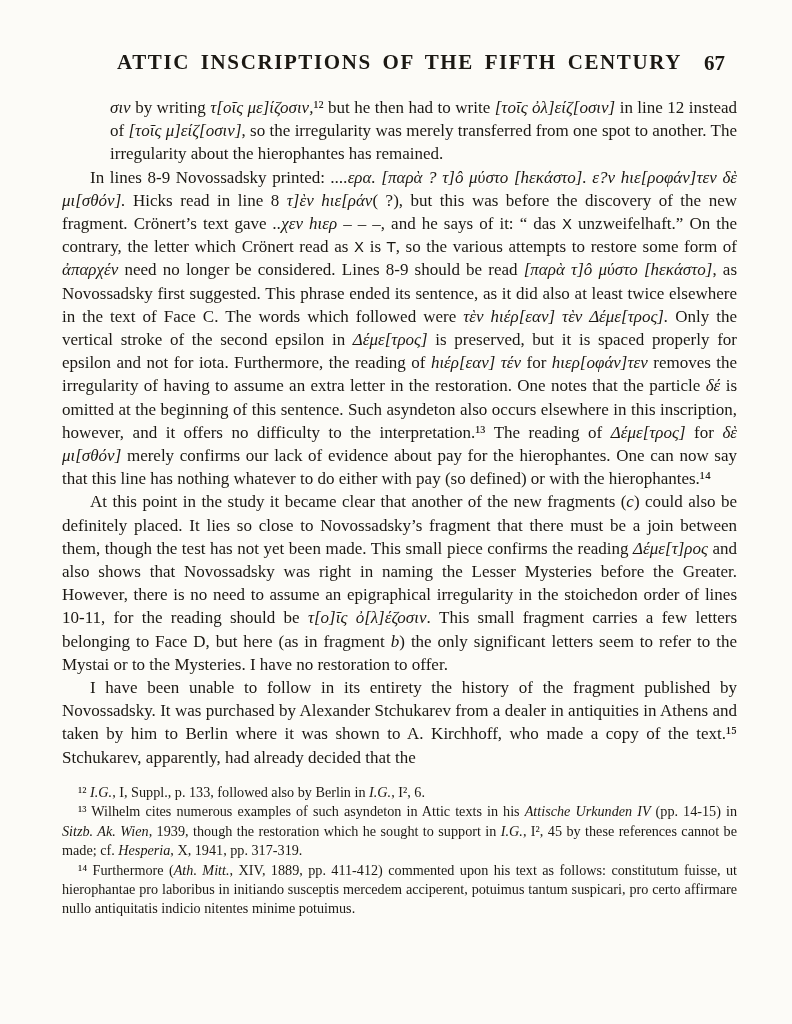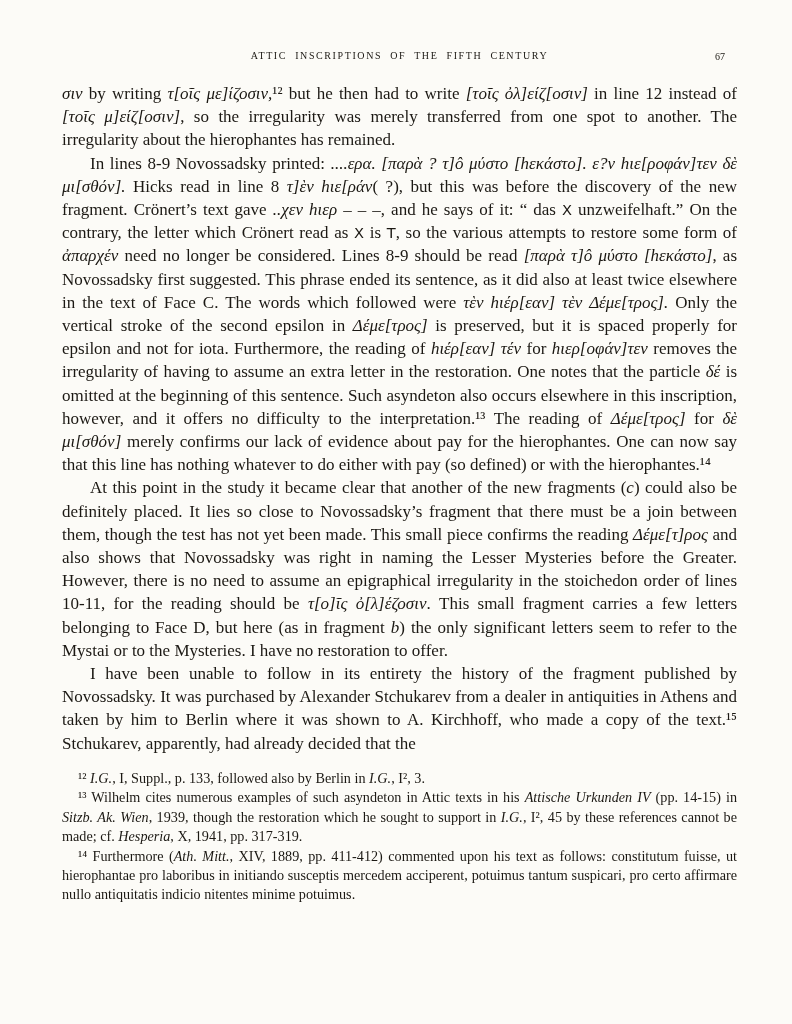--- a/index.html
+++ b/index.html
@@ -15,24 +15,25 @@
     background: #fcfbf7;
     color: #1b1813;
     font-family: "Liberation Serif", "DejaVu Serif", serif;
     box-sizing: border-box;
     padding: 50px 55px 0 62px;
     overflow: hidden;
   }
   .running-head {
     position: relative;
     text-align: center;
-    font-size: 10px;
+    font-size: 21px;
     letter-spacing: 1.6px;
     word-spacing: 4px;
     white-space: nowrap;
+    font-weight: bold;
   }
   .running-head .title {
     display: inline-block;
   }
   .running-head .pageno {
     position: absolute;
     right: 12px;
     top: 1px;
     letter-spacing: 0;
     word-spacing: 0;
@@ -42,20 +43,21 @@
     font-size: 17px;
     line-height: 23.2px;
     text-align: justify;
   }
   .para {
     margin: 0;
     text-indent: 28px;
   }
   .para.noindent {
     text-indent: 0;
+    margin-left: 48px;
   }
   .footnotes {
     margin-top: 14px;
     font-size: 14.2px;
     line-height: 19.4px;
     text-align: justify;
   }
   .fn {
     margin: 0;
     text-indent: 16px;
@@ -78,18 +80,18 @@
   </div>
 
   <div class="body-text">
     <p class="para noindent"><span class="seg-g">σιν</span><span class="seg"> by writing </span><span class="seg-g">τ[οῖς με]ίζοσιν,</span><span class="seg">¹² but he then had to write </span><span class="seg-g">[τοῖς ὀλ]είζ[οσιν]</span><span class="seg"> in line 12 instead of </span><span class="seg-g">[τοῖς μ]είζ[οσιν]</span><span class="seg">, so the irregularity was merely transferred from one spot to another. The irregularity about the hierophantes has remained.</span></p>
     <p class="para"><span class="seg">In lines 8-9 Novossadsky printed: </span><span class="seg-g">....ερα. [παρὰ ? τ]ô μύστο [hεκάστο]. ε?ν hιε[ροφάν]τεν δὲ μι[σθόν].</span><span class="seg"> Hicks read in line 8 </span><span class="seg-g">τ]ὲν hιε[ράν</span><span class="seg">( ?), but this was before the discovery of the new fragment. Crönert’s text gave </span><span class="seg-g">..χεν hιερ</span><span class="seg"> – – –, and he says of it: “ das </span><span class="seg-s">X</span><span class="seg"> unzweifelhaft.” On the contrary, the letter which Crönert read as </span><span class="seg-s">X</span><span class="seg"> is </span><span class="seg-s">T</span><span class="seg">, so the various attempts to restore some form of </span><span class="seg-g">ἀπαρχέν</span><span class="seg"> need no longer be considered. Lines 8-9 should be read </span><span class="seg-g">[παρὰ τ]ô μύστο [hεκάστο]</span><span class="seg">, as Novossadsky first suggested. This phrase ended its sentence, as it did also at least twice elsewhere in the text of Face C. The words which followed were </span><span class="seg-g">τὲν hιέρ[εαν] τὲν Δέμε[τρος].</span><span class="seg"> Only the vertical stroke of the second epsilon in </span><span class="seg-g">Δέμε[τρος]</span><span class="seg"> is preserved, but it is spaced properly for epsilon and not for iota. Furthermore, the reading of </span><span class="seg-g">hιέρ[εαν] τέν</span><span class="seg"> for </span><span class="seg-g">hιερ[οφάν]τεν</span><span class="seg"> removes the irregularity of having to assume an extra letter in the restoration. One notes that the particle </span><span class="seg-g">δέ</span><span class="seg"> is omitted at the beginning of this sentence. Such asyndeton also occurs elsewhere in this inscription, however, and it offers no difficulty to the interpretation.¹³ The reading of </span><span class="seg-g">Δέμε[τρος]</span><span class="seg"> for </span><span class="seg-g">δὲ μι[σθόν]</span><span class="seg"> merely confirms our lack of evidence about pay for the hierophantes. One can now say that this line has nothing whatever to do either with pay (so defined) or with the hierophantes.¹⁴</span></p>
     <p class="para"><span class="seg">At this point in the study it became clear that another of the new fragments (</span><span class="seg-i">c</span><span class="seg">) could also be definitely placed. It lies so close to Novossadsky’s fragment that there must be a join between them, though the test has not yet been made. This small piece confirms the reading </span><span class="seg-g">Δέμε[τ]ρος</span><span class="seg"> and also shows that Novossadsky was right in naming the Lesser Mysteries before the Greater. However, there is no need to assume an epigraphical irregularity in the stoichedon order of lines 10-11, for the reading should be </span><span class="seg-g">τ[ο]ῖς ὀ[λ]έζοσιν</span><span class="seg">. This small fragment carries a few letters belonging to Face D, but here (as in fragment </span><span class="seg-i">b</span><span class="seg">) the only significant letters seem to refer to the Mystai or to the Mysteries. I have no restoration to offer.</span></p>
     <p class="para"><span class="seg">I have been unable to follow in its entirety the history of the fragment published by Novossadsky. It was purchased by Alexander Stchukarev from a dealer in antiquities in Athens and taken by him to Berlin where it was shown to A. Kirchhoff, who made a copy of the text.¹⁵ Stchukarev, apparently, had already decided that the</span></p>
   </div>
 
   <div class="footnotes">
-    <p class="fn"><span class="seg">¹² </span><span class="seg-i">I.G.</span><span class="seg">, I, Suppl., p. 133, followed also by Berlin in </span><span class="seg-i">I.G.</span><span class="seg">, I², 3.</span></p>
+    <p class="fn"><span class="seg">¹² </span><span class="seg-i">I.G.</span><span class="seg">, I, Suppl., p. 133, followed also by Berlin in </span><span class="seg-i">I.G.</span><span class="seg">, I², 6.</span></p>
     <p class="fn"><span class="seg">¹³ Wilhelm cites numerous examples of such asyndeton in Attic texts in his </span><span class="seg-i">Attische Urkunden IV</span><span class="seg"> (pp. 14-15) in </span><span class="seg-i">Sitzb. Ak. Wien</span><span class="seg">, 1939, though the restoration which he sought to support in </span><span class="seg-i">I.G.</span><span class="seg">, I², 45 by these references cannot be made; cf. </span><span class="seg-i">Hesperia</span><span class="seg">, X, 1941, pp. 317-319.</span></p>
     <p class="fn"><span class="seg">¹⁴ Furthermore (</span><span class="seg-i">Ath. Mitt.</span><span class="seg">, XIV, 1889, pp. 411-412) commented upon his text as follows: constitutum fuisse, ut hierophantae pro laboribus in initiando susceptis mercedem acciperent, potuimus tantum suspicari, pro certo affirmare nullo antiquitatis indicio nitentes minime potuimus.</span></p>
   </div>
 
 </div>
 
 </body></html>

